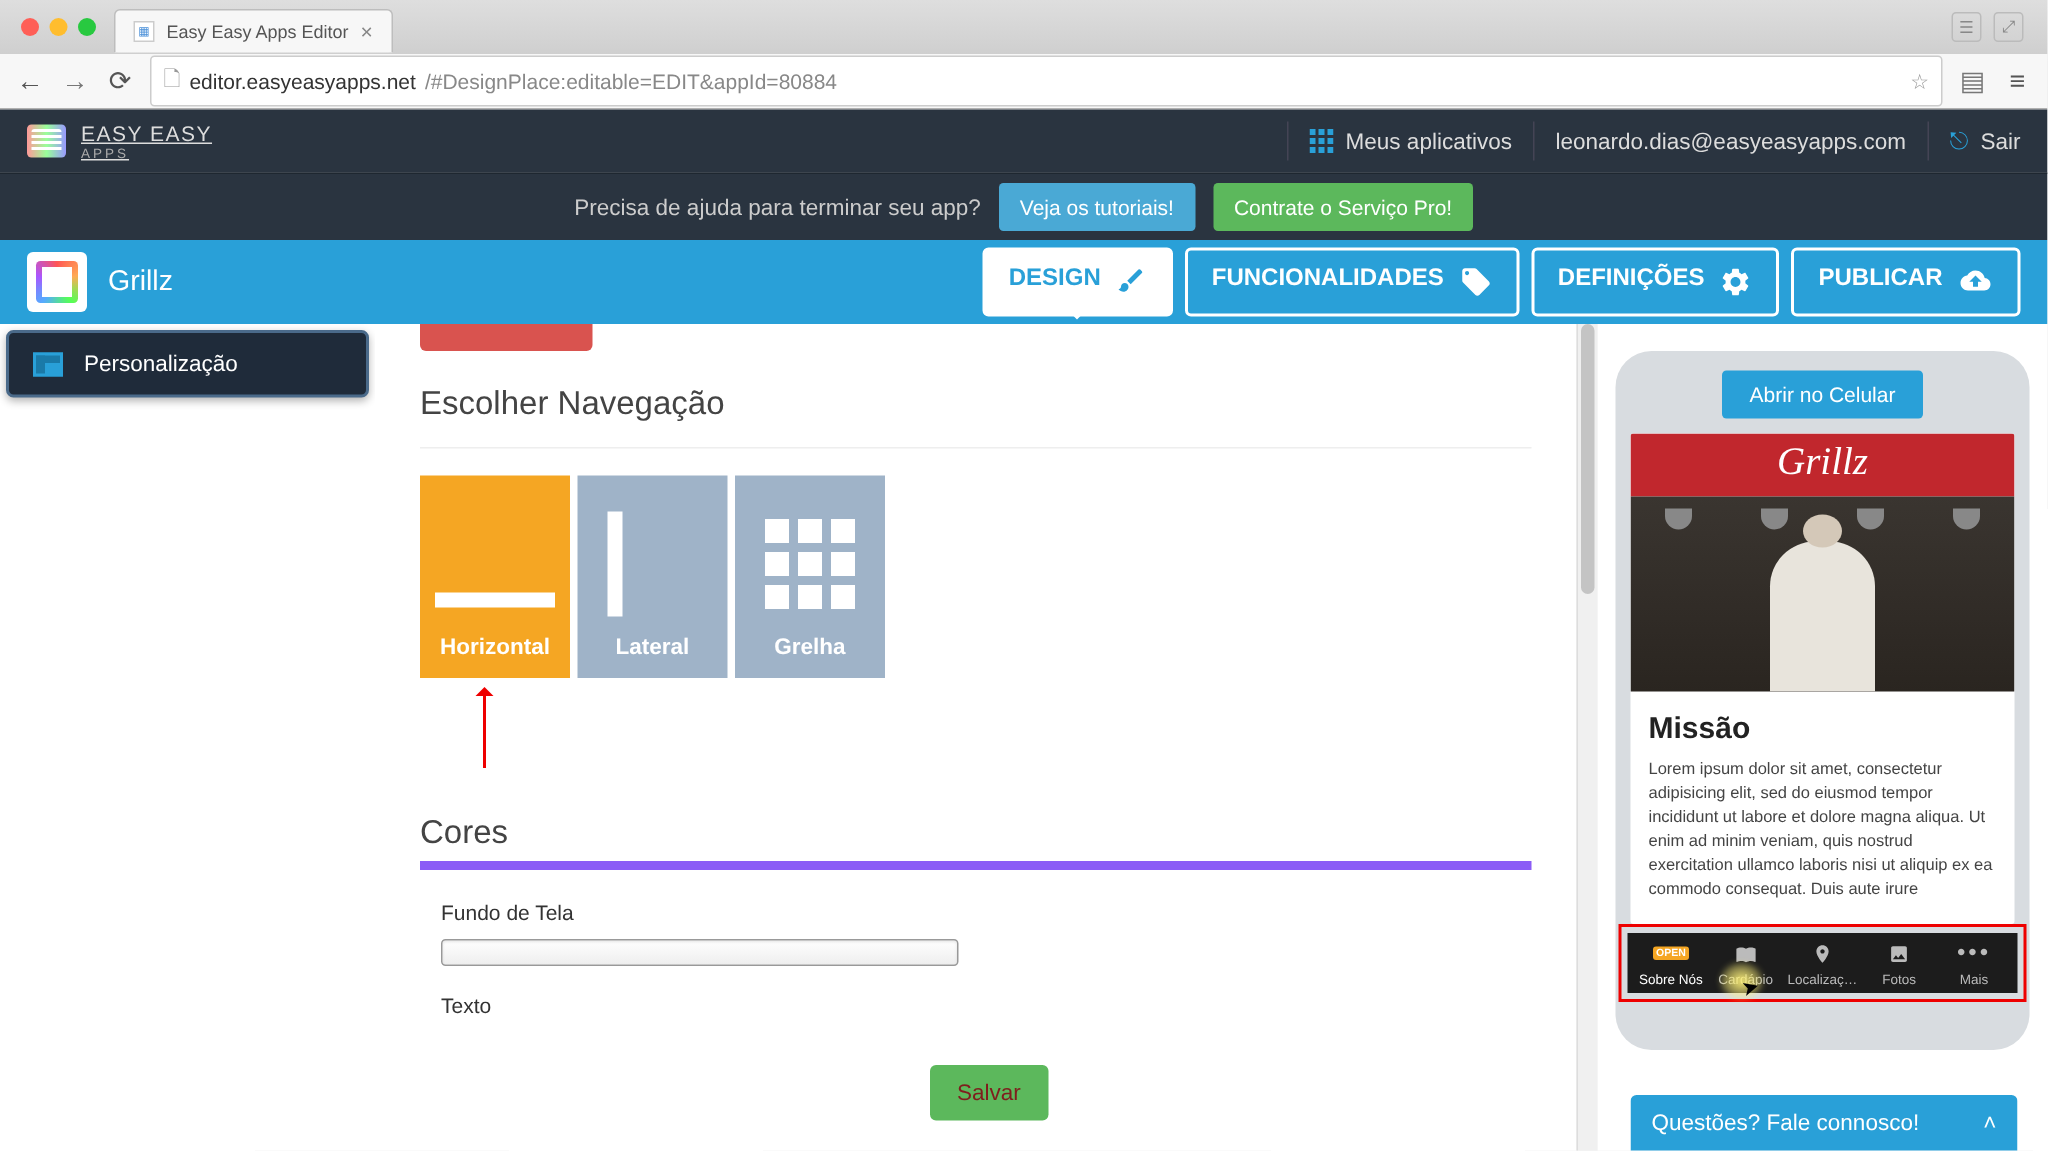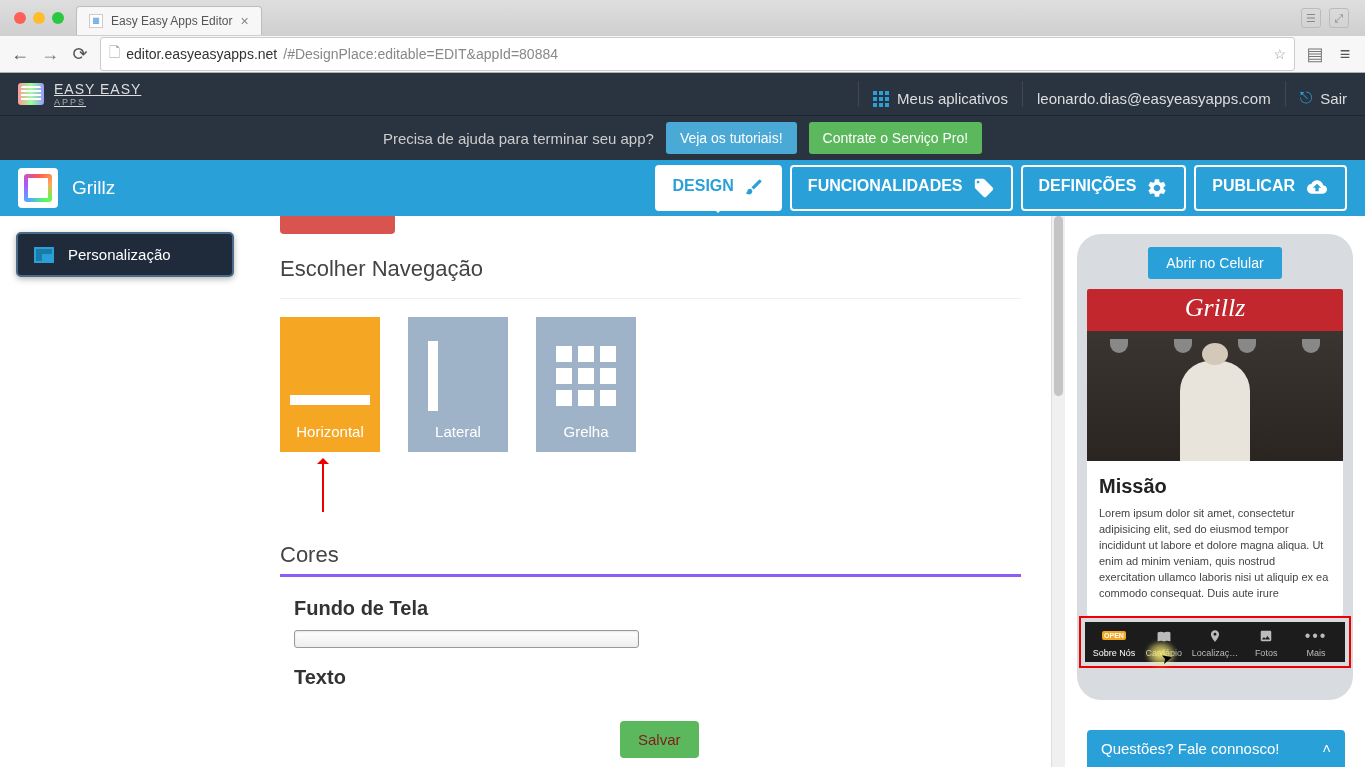--- a/index.html
+++ b/index.html
@@ -27,21 +27,21 @@
 .url-box .url-path { color: #888; }
 .addr-icon { color: #999; font-size: 14px; }
 
 
 .app-header { background: #2a3440; height: 42px; display: flex; align-items: center; padding: 0 18px; color: #ddd; }
 .logo { display: flex; align-items: center; gap: 10px; }
 .logo-mark { width: 26px; height: 22px; background: linear-gradient(90deg,#f99,#9f9,#99f); border-radius: 3px; position: relative; }
 .logo-mark::after { content:''; position:absolute; inset:3px; background: repeating-linear-gradient(#fff,#fff 2px,transparent 2px,transparent 4px); border-radius:2px; }
 .logo-text { font-size: 14px; letter-spacing: 1px; text-decoration: underline; }
 .logo-text small { display:block; font-size: 9px; color:#aaa; letter-spacing: 2px; }
-.header-right { margin-left: auto; display: flex; align-items: flex-end; gap: 14px; font-size: 15px; }
+.header-right { margin-left: auto; display: flex; align-items: center; gap: 14px; font-size: 15px; }
 .header-link { display: flex; align-items: center; gap: 8px; color: #ddd; cursor: pointer; }
 .header-link .icon { color: #29a0d8; }
 .header-divider { width: 1px; height: 26px; background: #445; }
 
 
 .help-bar { background: #2a3440; height: 45px; display: flex; align-items: center; justify-content: center; gap: 12px; color: #ccc; font-size: 15px; border-top: 1px solid #1e2730; }
 .btn { border: none; border-radius: 3px; padding: 8px 14px; font-size: 14px; color: #fff; cursor: pointer; }
 .btn-blue { background: #4aa9d5; }
 .btn-green { background: #5cb85c; }
 
@@ -52,48 +52,48 @@
 .app-icon-inner::after { content:''; position:absolute; inset:4px; background:#fff; }
 .app-name { color: #fff; font-size: 19px; margin-right: auto; }
 .nav-tabs { display: flex; gap: 8px; margin-left: 80px; }
 .nav-tab { display: flex; align-items: flex-start; gap: 10px; padding: 10px 16px; border: 2px solid #fff; border-radius: 4px; color: #fff; font-size: 16px; font-weight: bold; cursor: pointer; background: transparent; }
 .nav-tab.active { background: #fff; color: #29a0d8; position:relative; }
 .nav-tab.active::after { content:''; position:absolute; bottom:-12px; left:50%; transform:translateX(-50%); border:8px solid transparent; border-top-color:#fff; }
 .nav-tab-icon { font-size: 18px; }
 
 
 .content-wrap { display: flex; height: calc(767px - 36px - 36px - 42px - 45px - 56px); }
-.sidebar { width: 250px; background: #fff; padding: 16px; }
+.sidebar { width: 250px; background: #fff; padding: 4px; }
 .side-btn { display: flex; align-items: center; gap: 14px; background: #1f2b3a; color: #fff; border: 2px solid #4a6a8a; border-radius: 5px; padding: 12px 16px; font-size: 15px; box-shadow: 0 2px 6px rgba(0,0,0,.3); cursor:pointer; }
 .side-btn-icon { width: 20px; height: 16px; background: #29a0d8; border: 2px solid #29a0d8; position: relative; }
 .side-btn-icon::before { content:''; position:absolute; left:0; top:0; bottom:0; width:6px; background:#1a7aa8; }
 .side-btn-icon::after { content:''; position:absolute; left:0; right:0; top:0; height:5px; background:#1a7aa8; }
 
 .main-col { flex: 1; background: #fff; padding: 0 30px 20px 30px; overflow-y: auto; position: relative; }
 .red-pill { width: 115px; height: 18px; background: #d9534f; border-radius: 0 0 4px 4px; margin-bottom: 22px; }
 .section-title { font-size: 22px; color: #444; font-weight: normal; margin-bottom: 16px; }
-.section-title.bordered { border-bottom: 3px solid #8b5cf6; padding-bottom: 6px; }
-.nav-options { display: flex; gap: 28px; margin-bottom: 20px; }
+.section-title.bordered { border-bottom: 6px solid #8b5cf6; padding-bottom: 6px; }
+.nav-options { display: flex; gap: 5px; margin-bottom: 20px; font-weight: bold; }
 .nav-opt { width: 100px; height: 135px; display: flex; flex-direction: column; align-items: center; justify-content: flex-end; padding: 12px 8px; color: #fff; font-size: 15px; cursor:pointer; }
 .nav-opt.selected { background: #f5a623; }
 .nav-opt.unselected { background: #9fb3c8; }
 .nav-opt-graphic { flex:1; width:100%; display:flex; align-items:center; justify-content:center; }
 .opt-horizontal { position:relative; width:80px; height:70px; }
 .opt-horizontal .bar { position:absolute; bottom:6px; left:0; right:0; height:10px; background:#fff; }
 .opt-lateral { width:60px; height:70px; display:flex; gap:4px; }
 .opt-lateral .col1 { width:10px; background:#fff; }
 .opt-grid { display:grid; grid-template-columns: repeat(3, 16px); grid-template-rows: repeat(3, 16px); gap:6px; }
 .opt-grid div { background:#fff; }
 
 .red-arrow { position: relative; margin-left: 42px; margin-top: -10px; margin-bottom: 30px; }
 .red-arrow .line { width: 2px; height: 50px; background: #e00; }
 .red-arrow .head { width:0; height:0; border:6px solid transparent; border-bottom-color:#e00; position:absolute; top:-10px; left:-5px; }
 
 .form-section { margin-top: 20px; }
-.field-label { font-weight: bold; font-size: 20px; color: #333; margin: 18px 0 10px 14px; }
+.field-label { font-weight: normal; font-size: 14px; color: #333; margin: 18px 0 10px 14px; }
 .color-bar { margin-left: 14px; width: 345px; height: 18px; border: 1px solid #999; background: linear-gradient(#fff,#eee); border-radius: 3px; box-shadow: inset 0 1px 2px rgba(0,0,0,.1); }
 .save-btn { background: #5cb85c; color:#7f1d1d; border:none; border-radius:4px; padding: 10px 18px; font-size:15px; margin: 22px 0 0 340px; cursor:pointer; }
 
 .scrollbar-track { width: 14px; background: #f0f0f0; border-left: 1px solid #ddd; position: relative; }
 .scrollbar-thumb { position: absolute; top: 0; left: 2px; right: 2px; height: 180px; background: #c4c4c4; border-radius: 6px; }
 
 
 .preview-panel { width: 300px; padding: 18px 12px 12px 12px; background: #fff; }
 .phone { background: #d8dce0; border-radius: 24px; padding: 10px; position: relative; }
 .open-btn { background: #29a0d8; color:#fff; border:none; border-radius:3px; padding: 8px 18px; font-size:14px; display:block; margin: 3px auto 10px auto; cursor:pointer; }

